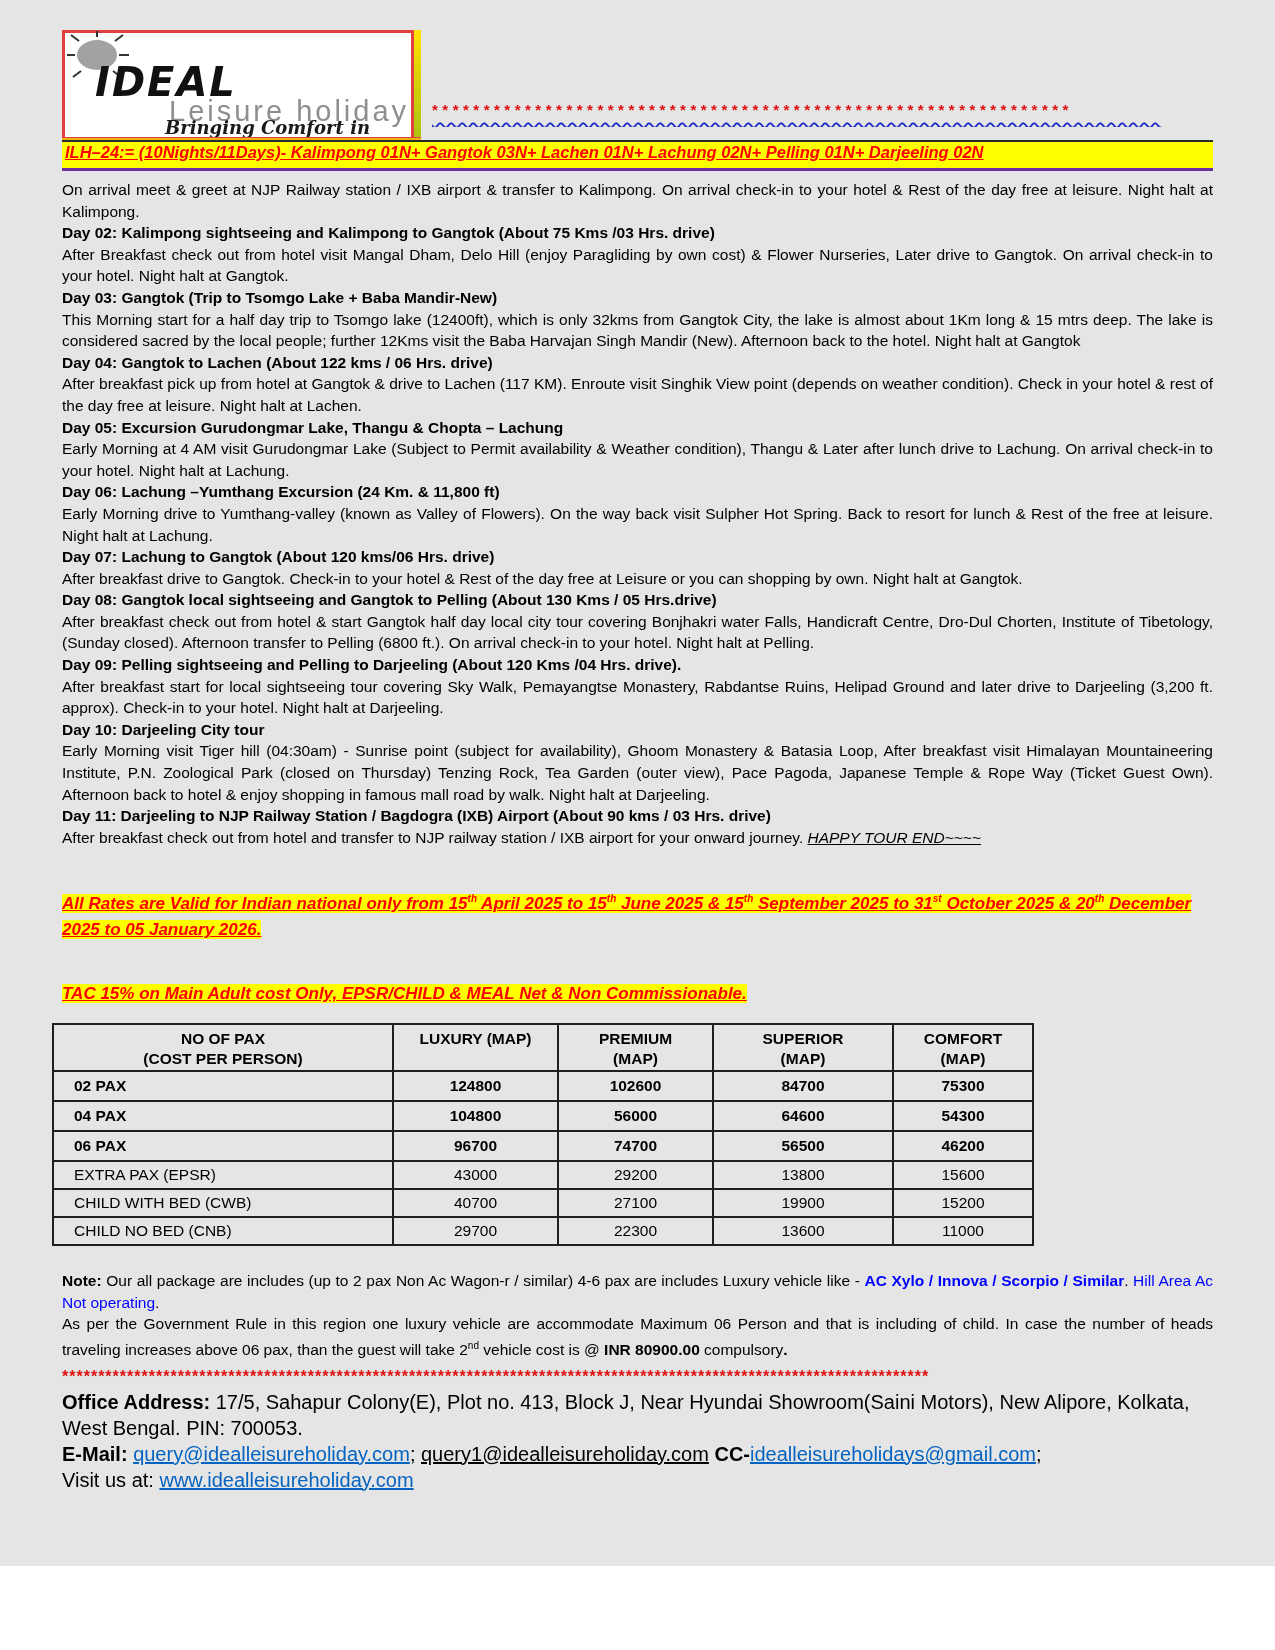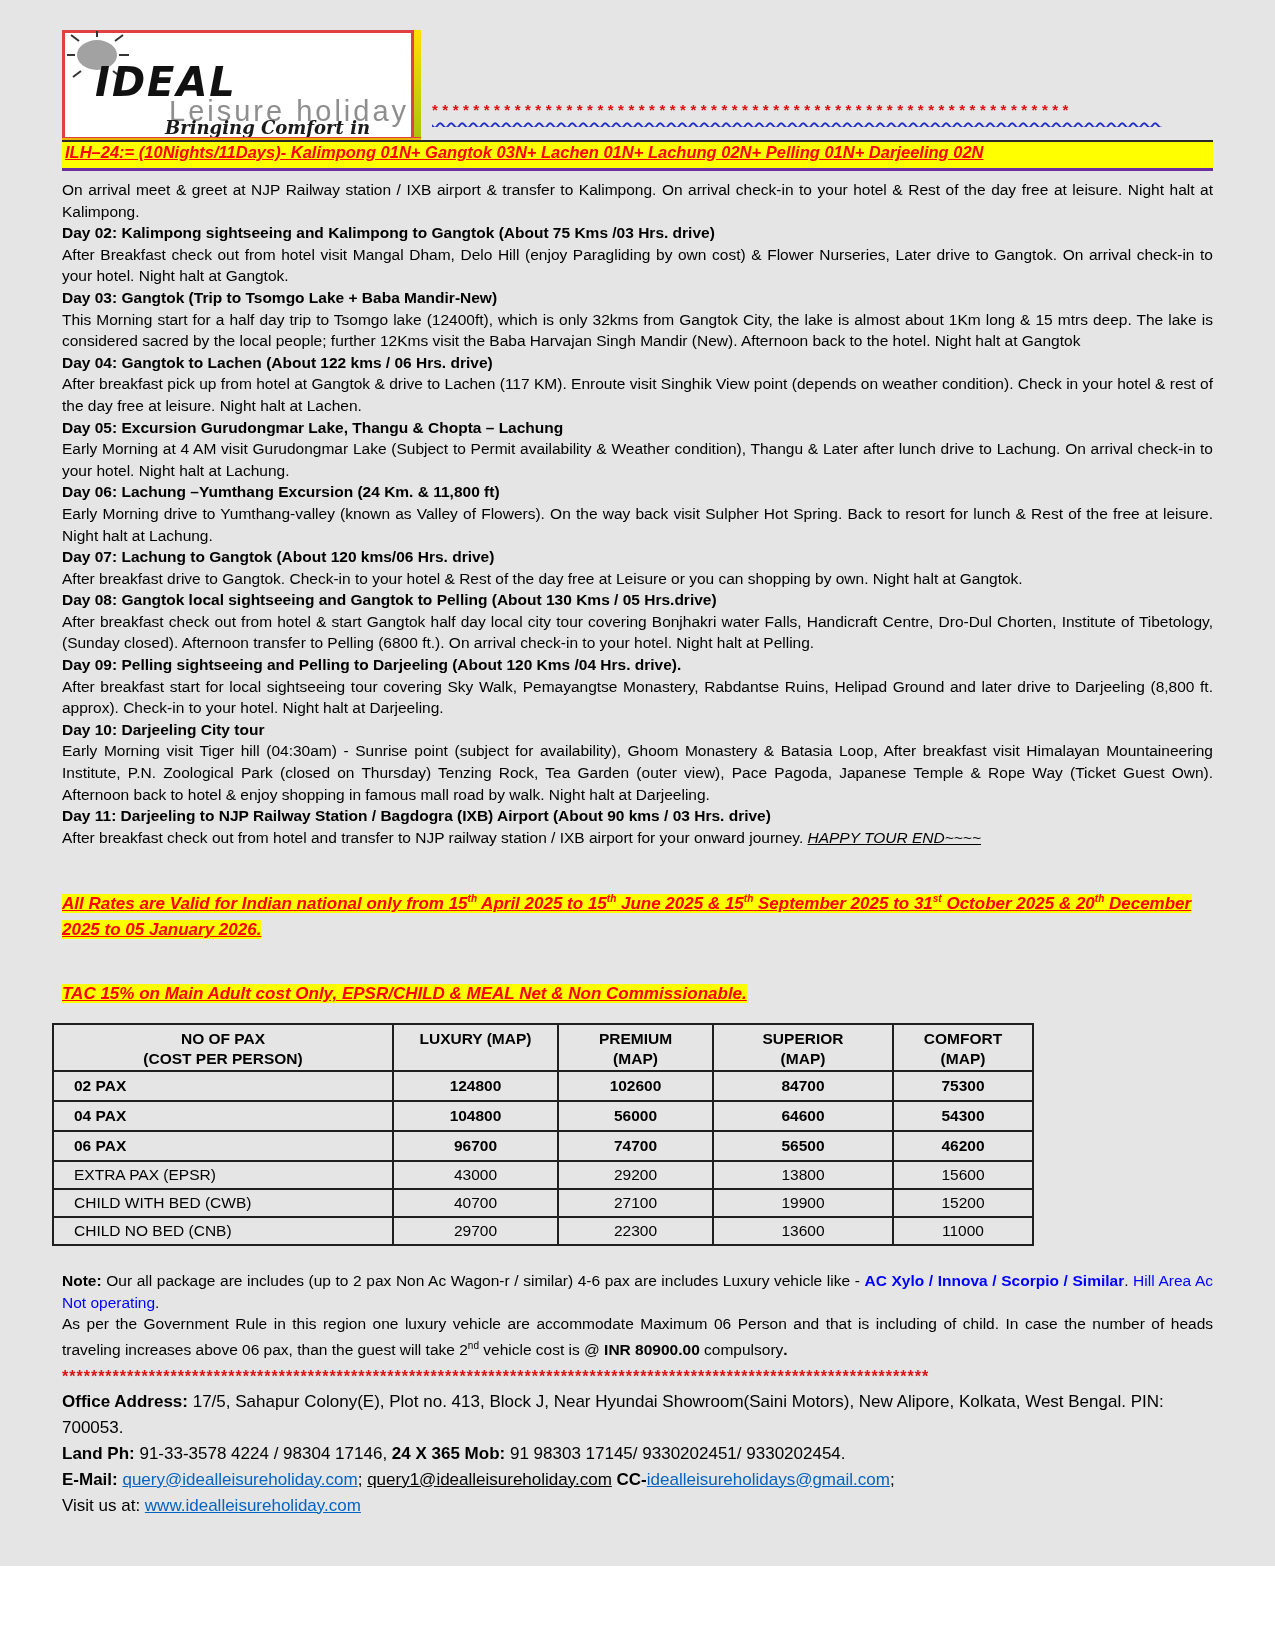--- a/index.html
+++ b/index.html
@@ -57,21 +57,21 @@
 
   .note{margin-top:24px !important;font-size:15.5px;line-height:21.6px;text-align:justify;}
   .note2{margin-top:0 !important;}
   .lbl{font-weight:bold;margin-top:20px;}
   .blue-b{color:#0000ff;font-weight:bold;}
   .blue{color:#0000ff;}
 
   .sep-stars{margin-top:4px !important;color:#e01010;font-weight:bold;font-size:16px;
              letter-spacing:1px;white-space:nowrap;overflow:hidden;line-height:24px;}
 
-  .footer p{font-size:17px;line-height:26px;}
+  .footer p{font-size:20px;line-height:26px;}
   a.link{color:#0563c1;text-decoration:underline;cursor:pointer;}
   a.black-link{color:#000;text-decoration:underline;cursor:pointer;}
 </style>
 </head>
 <body>
 
 <div class="page">
 
   <div class="logo-box">
     <svg class="sun" width="70" height="52" viewBox="0 0 70 52">
@@ -111,21 +111,21 @@
     <p class="day-b">After breakfast pick up from hotel at Gangtok &amp; drive to Lachen (117 KM). Enroute visit Singhik View point (depends on weather condition). Check in your hotel &amp; rest of the day free at leisure. Night halt at Lachen.</p>
     <p class="day-h">Day 05: Excursion Gurudongmar Lake, Thangu &amp; Chopta – Lachung</p>
     <p class="day-b">Early Morning at 4 AM visit Gurudongmar Lake (Subject to Permit availability &amp; Weather condition), Thangu &amp; Later after lunch drive to Lachung. On arrival check-in to your hotel. Night halt at Lachung.</p>
     <p class="day-h">Day 06: Lachung –Yumthang Excursion (24 Km. &amp; 11,800 ft)</p>
     <p class="day-b">Early Morning drive to Yumthang-valley (known as Valley of Flowers). On the way back visit Sulpher Hot Spring. Back to resort for lunch &amp; Rest of the free at leisure. Night halt at Lachung.</p>
     <p class="day-h">Day 07: Lachung to Gangtok (About 120 kms/06 Hrs. drive)</p>
     <p class="day-b">After breakfast drive to Gangtok. Check-in to your hotel &amp; Rest of the day free at Leisure or you can shopping by own. Night halt at Gangtok.</p>
     <p class="day-h">Day 08: Gangtok local sightseeing and Gangtok to Pelling (About 130 Kms / 05 Hrs.drive)</p>
     <p class="day-b">After breakfast check out from hotel &amp; start Gangtok half day local city tour covering Bonjhakri water Falls, Handicraft Centre, Dro-Dul Chorten, Institute of Tibetology, (Sunday closed). Afternoon transfer to Pelling (6800 ft.). On arrival check-in to your hotel. Night halt at Pelling.</p>
     <p class="day-h">Day 09: Pelling sightseeing and Pelling to Darjeeling (About 120 Kms /04 Hrs. drive).</p>
-    <p class="day-b">After breakfast start for local sightseeing tour covering Sky Walk, Pemayangtse Monastery, Rabdantse Ruins, Helipad Ground and later drive to Darjeeling (8,800 ft. approx). Check-in to your hotel. Night halt at Darjeeling.</p>
+    <p class="day-b">After breakfast start for local sightseeing tour covering Sky Walk, Pemayangtse Monastery, Rabdantse Ruins, Helipad Ground and later drive to Darjeeling (3,200 ft. approx). Check-in to your hotel. Night halt at Darjeeling.</p>
     <p class="day-h">Day 10: Darjeeling City tour</p>
     <p class="day-b">Early Morning visit Tiger hill (04:30am) - Sunrise point (subject for availability), Ghoom Monastery &amp; Batasia Loop, After breakfast visit Himalayan Mountaineering Institute, P.N. Zoological Park (closed on Thursday) Tenzing Rock, Tea Garden (outer view), Pace Pagoda, Japanese Temple &amp; Rope Way (Ticket Guest Own). Afternoon back to hotel &amp; enjoy shopping in famous mall road by walk. Night halt at Darjeeling.</p>
     <p class="day-h">Day 11: Darjeeling to NJP Railway Station / Bagdogra (IXB) Airport (About 90 kms / 03 Hrs. drive)</p>
     <p class="day-b"><span>After breakfast check out from hotel and transfer to NJP railway station / IXB airport for your onward journey. </span><span class="end-hl">HAPPY TOUR END~~~~</span></p>
 
     <p class="validity"><span class="hl"><span>All Rates are Valid for Indian national only from 15</span><sup>th</sup><span> April 2025 to 15</span><sup>th</sup><span> June 2025 &amp; 15</span><sup>th</sup><span> September 2025 to 31</span><sup>st</sup><span> October 2025 &amp; 20</span><sup>th</sup><span> December 2025 to 05 January 2026.</span></span></p>
     <p class="validity"><span class="hl">TAC 15% on Main Adult cost Only, EPSR/CHILD &amp; MEAL Net &amp; Non Commissionable.</span></p>
 
     <table class="rates">
       <colgroup>
@@ -203,19 +203,18 @@
     </tbody>
       </table>
 
     <p class="note"><span class="lbl">Note:</span><span> Our all package are includes (up to 2 pax Non Ac Wagon-r / similar) 4-6 pax are includes Luxury vehicle like - </span><span class="blue-b">AC Xylo / Innova / Scorpio / Similar</span><span>. </span><span class="blue">Hill Area Ac Not operating</span><span>.</span></p>
     <p class="note note2"><span>As per the Government Rule in this region one luxury vehicle are accommodate Maximum 06 Person and that is including of child. In case the number of heads traveling increases above 06 pax, than the guest will take 2</span><sup>nd</sup><span> vehicle cost is @ </span><span class="lbl">INR 80900.00</span><span> compulsory</span><span class="lbl">.</span></p>
 
     <p class="sep-stars">************************************************************************************************************************</p>
 
     <div class="footer">
       <p><span class="lbl">Office Address:</span><span> 17/5, Sahapur Colony(E), Plot no. 413, Block J, Near Hyundai Showroom(Saini Motors), New Alipore, Kolkata, West Bengal. PIN: 700053.</span></p>
-      <p><span class="lbl">Land Ph:</span><span> 91-33-3578 4224 / 98304 17146,  </span><span class="lbl">24 X 365 Mob:</span><span> 91 98303 17145/ 9330202451/ 9330202454.</span></p>
       <p><span class="lbl">E-Mail: </span><a class="link">query@idealleisureholiday.com</a><span>; </span><a class="black-link">query1@idealleisureholiday.com</a><span class="lbl"> CC-</span><a class="link">idealleisureholidays@gmail.com</a><span>;</span></p>
       <p><span>Visit us at: </span><a class="link">www.idealleisureholiday.com</a></p>
     </div>
   </div>
 
 </div>
 
 </body></html>

